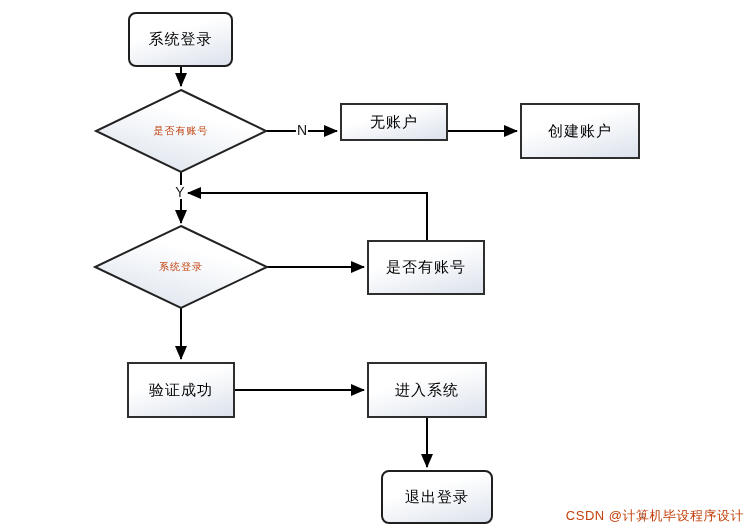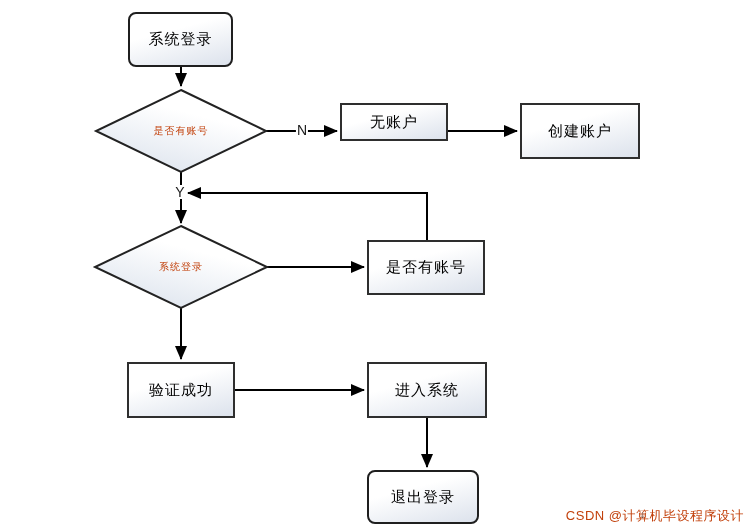--- a/index.html
+++ b/index.html
@@ -115,21 +115,21 @@
   </div>
 
   <div class="node" style="left:367px; top:362px; width:120px; height:56px;">
     <span>进入系统</span>
   </div>
 
   <div class="node" style="left:127px; top:362px; width:108px; height:56px;">
     <span>验证成功</span>
   </div>
 
-  <div class="node rounded" style="left:367px; top:470px; width:112px; height:54px;">
+  <div class="node rounded" style="left:381px; top:470px; width:112px; height:54px;">
     <span>退出登录</span>
   </div>
 
   <div class="diamond-label" style="left:96px; top:90px; width:170px; height:82px;">是否有账号</div>
   <div class="diamond-label" style="left:95px; top:226px; width:172px; height:82px;">系统登录</div>
 
   <div class="edge-label" style="left:302px; top:130px;">N</div>
   <div class="edge-label" style="left:180px; top:192px;">Y</div>
 
   <div class="watermark">CSDN @计算机毕设程序设计</div>

